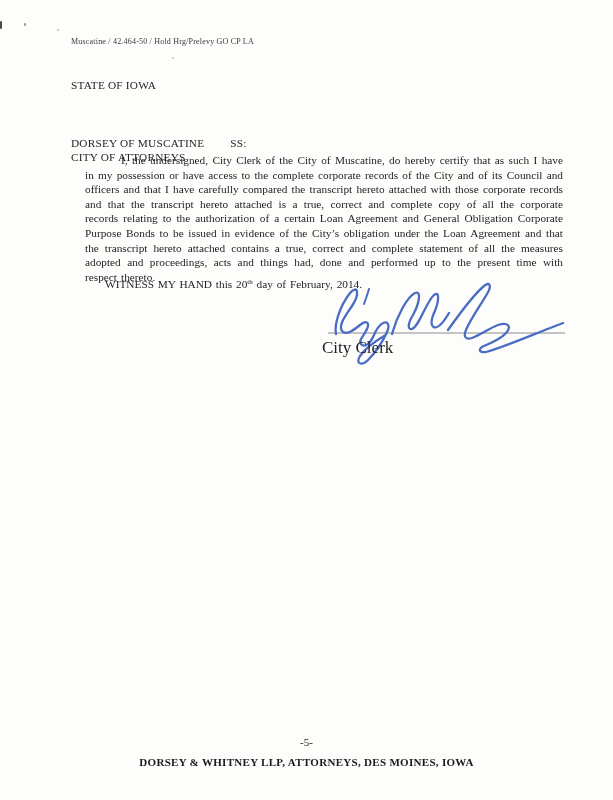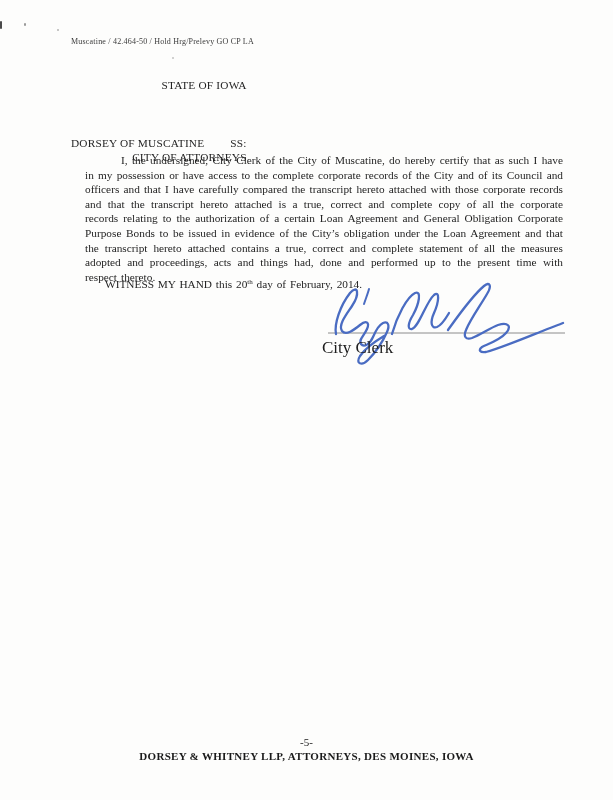--- a/index.html
+++ b/index.html
@@ -14,21 +14,21 @@
   .header-ref{
     position:absolute;left:71px;top:37px;
     font-size:8px;letter-spacing:.2px;color:#3a3a3a;
     white-space:nowrap;
   }
   .caption{
     position:absolute;left:71px;top:78px;
     font-size:11.3px;line-height:14.6px;color:#1f1f1f;
     letter-spacing:.2px;
   }
-  .caption .cap-line{white-space:nowrap;text-align:right;}
+  .caption .cap-line{white-space:nowrap;}
   .caption .ss{display:inline-block;margin-left:26px;margin-top:43px;}
   .body-par{
     position:absolute;left:69px;top:137px;width:478px;
     margin:16px;
     font-size:11.3px;line-height:14.6px;color:#1e1e1e;
     text-align:justify;text-indent:36px;
     word-spacing:1.2px;
     font-family:Liberation Serif, serif;
   }
   .witness{
@@ -41,21 +41,21 @@
   .sig-svg{position:absolute;left:0;top:0;}
   .sig-label{
     position:absolute;left:22px;top:58px;
     font-size:17px;color:#1e1e1e;white-space:nowrap;
   }
   .footer{
     position:absolute;left:0;top:736px;width:613px;
     text-align:center;color:#1a1a1a;
   }
   .footer .page-num{font-size:11px;}
-  .footer .firm{font-size:11px;font-weight:bold;letter-spacing:.3px;margin-top:2px;}
+  .footer .firm{font-size:11px;font-weight:bold;letter-spacing:.3px;margin-top:8px;}
   .speck{position:absolute;background:#777;border-radius:1px;}
   .speck.s1{left:0;top:21px;width:2px;height:8px;background:#4a4a4a;}
   .speck.s2{left:24px;top:23px;width:2px;height:3px;background:#9a9a9a;}
   .speck.s3{left:57px;top:29px;width:2px;height:2px;background:#b5b5b5;}
   .speck.s4{left:172px;top:57px;width:2px;height:2px;background:#c2c2c2;}
 </style>
 </head>
 <body>
 
 <div class="page">

